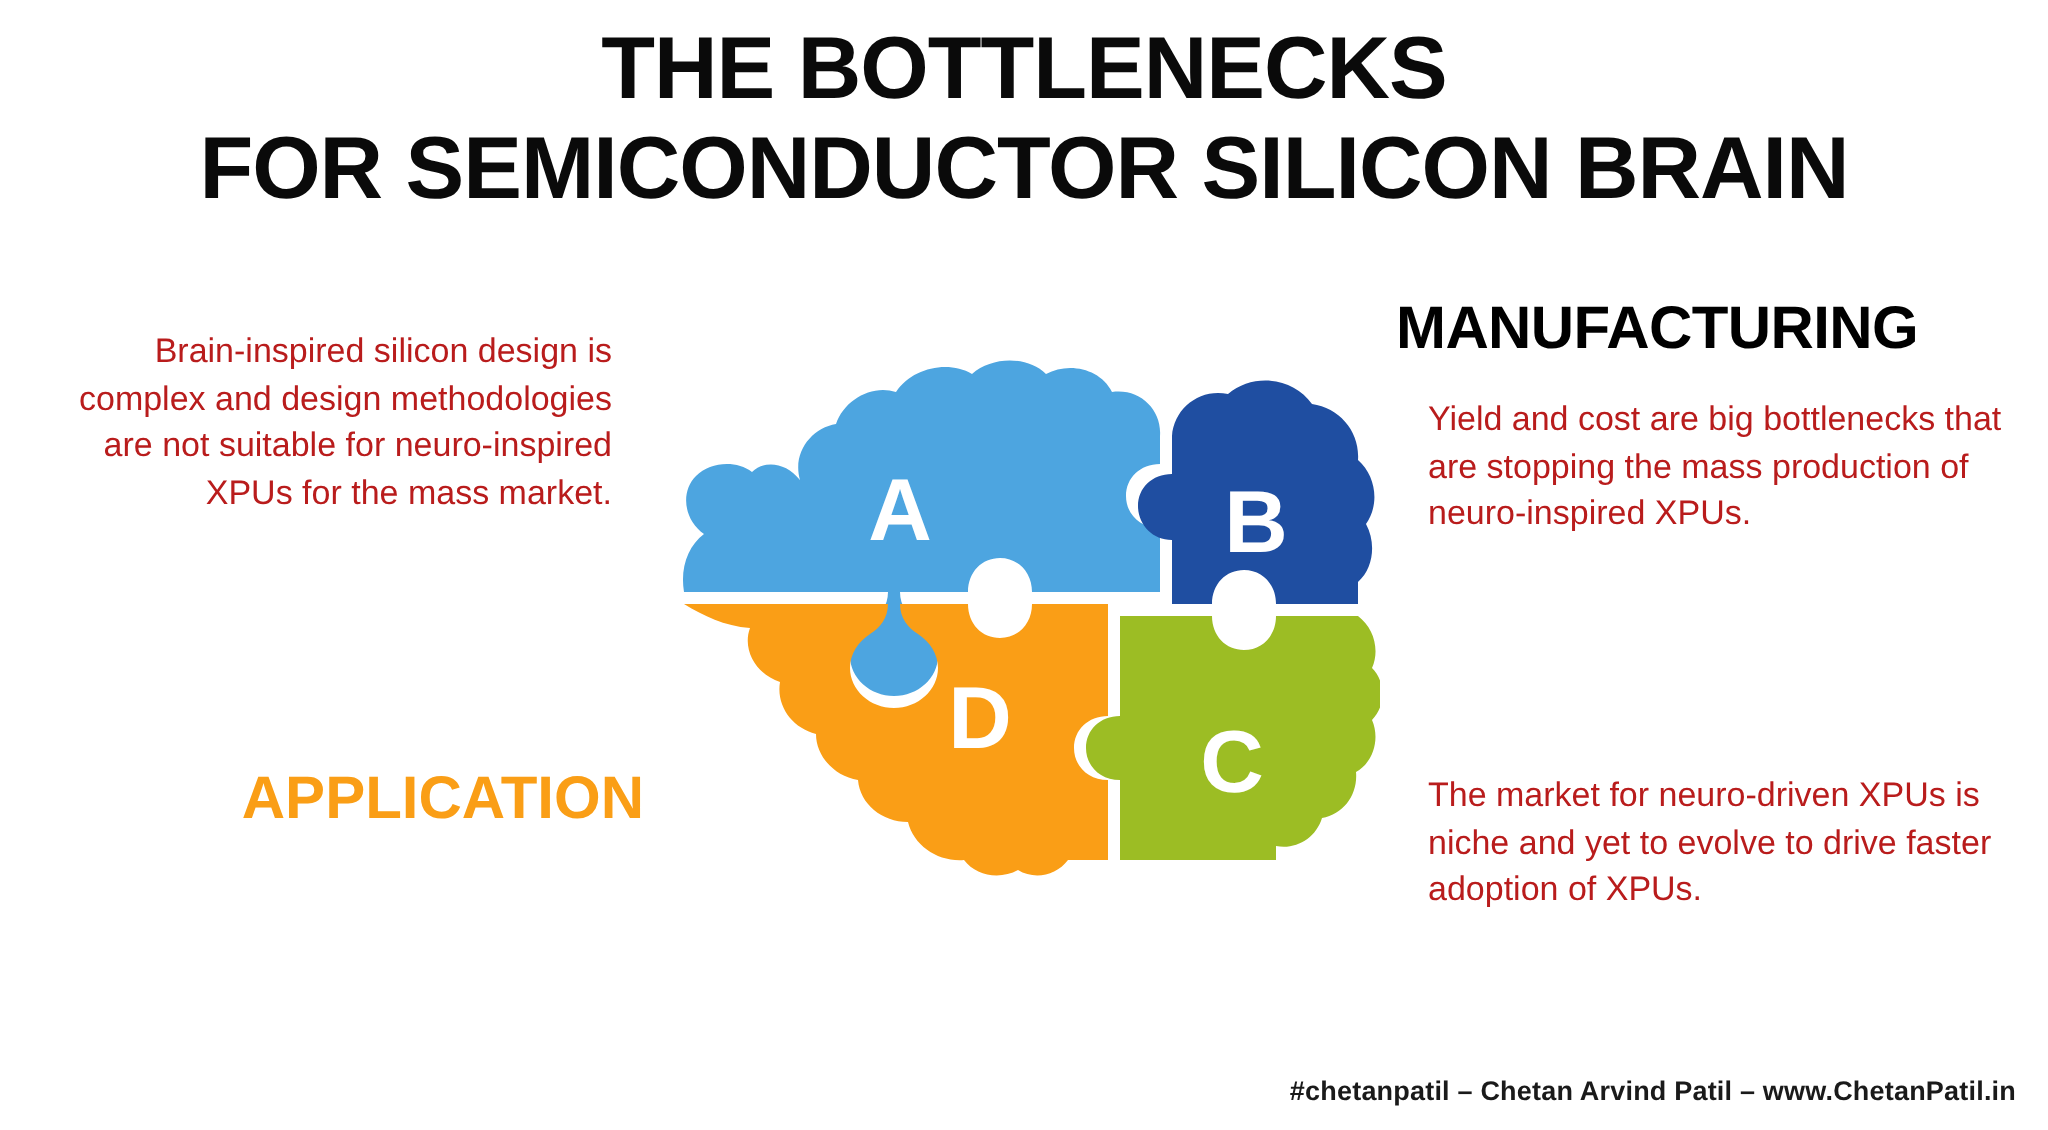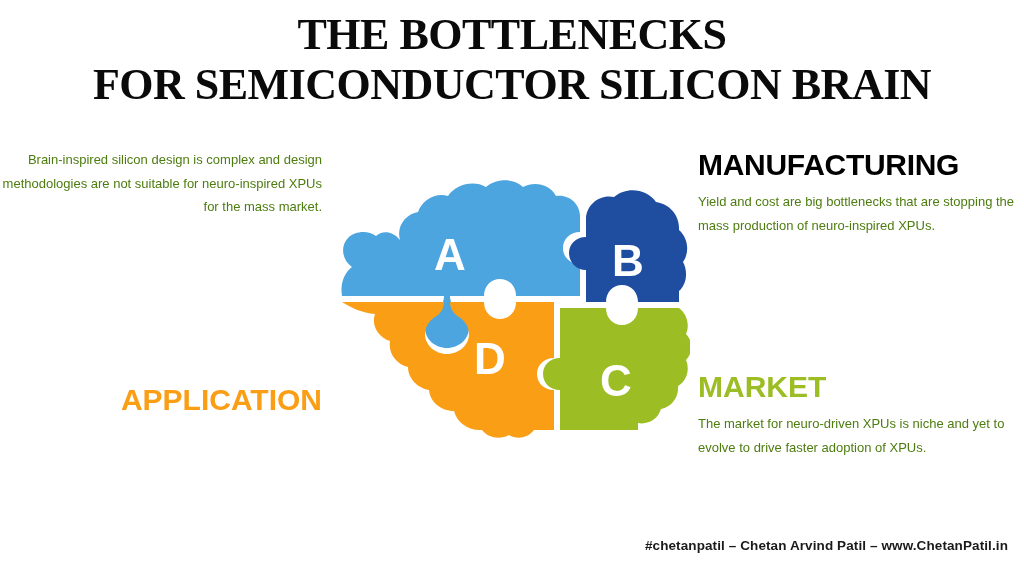--- a/index.html
+++ b/index.html
@@ -15,21 +15,20 @@
     position: relative;
   }
 
   
   .title-block {
     position: absolute;
     top: 10px;
     left: 0;
     width: 1024px;
     text-align: center;
-    font-family: Liberation Serif, serif;
   }
   .title-line {
     display: block;
     color: #0a0a0a;
     font-weight: bold;
     font-size: 44px;
     line-height: 50px;
     letter-spacing: -0.5px;
     white-space: nowrap;
   }
@@ -39,24 +38,24 @@
     position: absolute;
   }
   .panel-heading {
     font-weight: bold;
     font-size: 30px;
     line-height: 34px;
     margin: 0 0 8px 0;
     white-space: nowrap;
   }
   .panel-body {
-    font-size: 13px;
+    font-size: 17px;
     line-height: 23.5px;
-    color: #4d7c0f;
-    margin: 0;
+    color: #b91c1c;
+    margin: 16px;
   }
 
   #panel-design {
     top: 148px;
     left: 0px;
     width: 322px;
     text-align: right;
   }
   #panel-design .panel-heading { color: #4da5e0; }
 
@@ -127,21 +126,20 @@
 <div class="panel" id="panel-manufacturing">
   <h2 class="panel-heading">MANUFACTURING</h2>
   <p class="panel-body">Yield and cost are big bottlenecks that are stopping the mass production of neuro-inspired XPUs.</p>
 </div>
 
 <div class="panel" id="panel-application">
   <h2 class="panel-heading">APPLICATION</h2>
 </div>
 
 <div class="panel" id="panel-market">
-  <h2 class="panel-heading">MARKET</h2>
   <p class="panel-body">The market for neuro-driven XPUs is niche and yet to evolve to drive faster adoption of XPUs.</p>
 </div>
 
 <div class="brain-wrap">
   <svg width="352" height="265" viewBox="0 0 352 265" xmlns="http://www.w3.org/2000/svg">
 
     <g>
       <path fill="#4da5e0" d="M62,62
            C58,48 68,36 80,34
            C84,22 98,14 110,18

